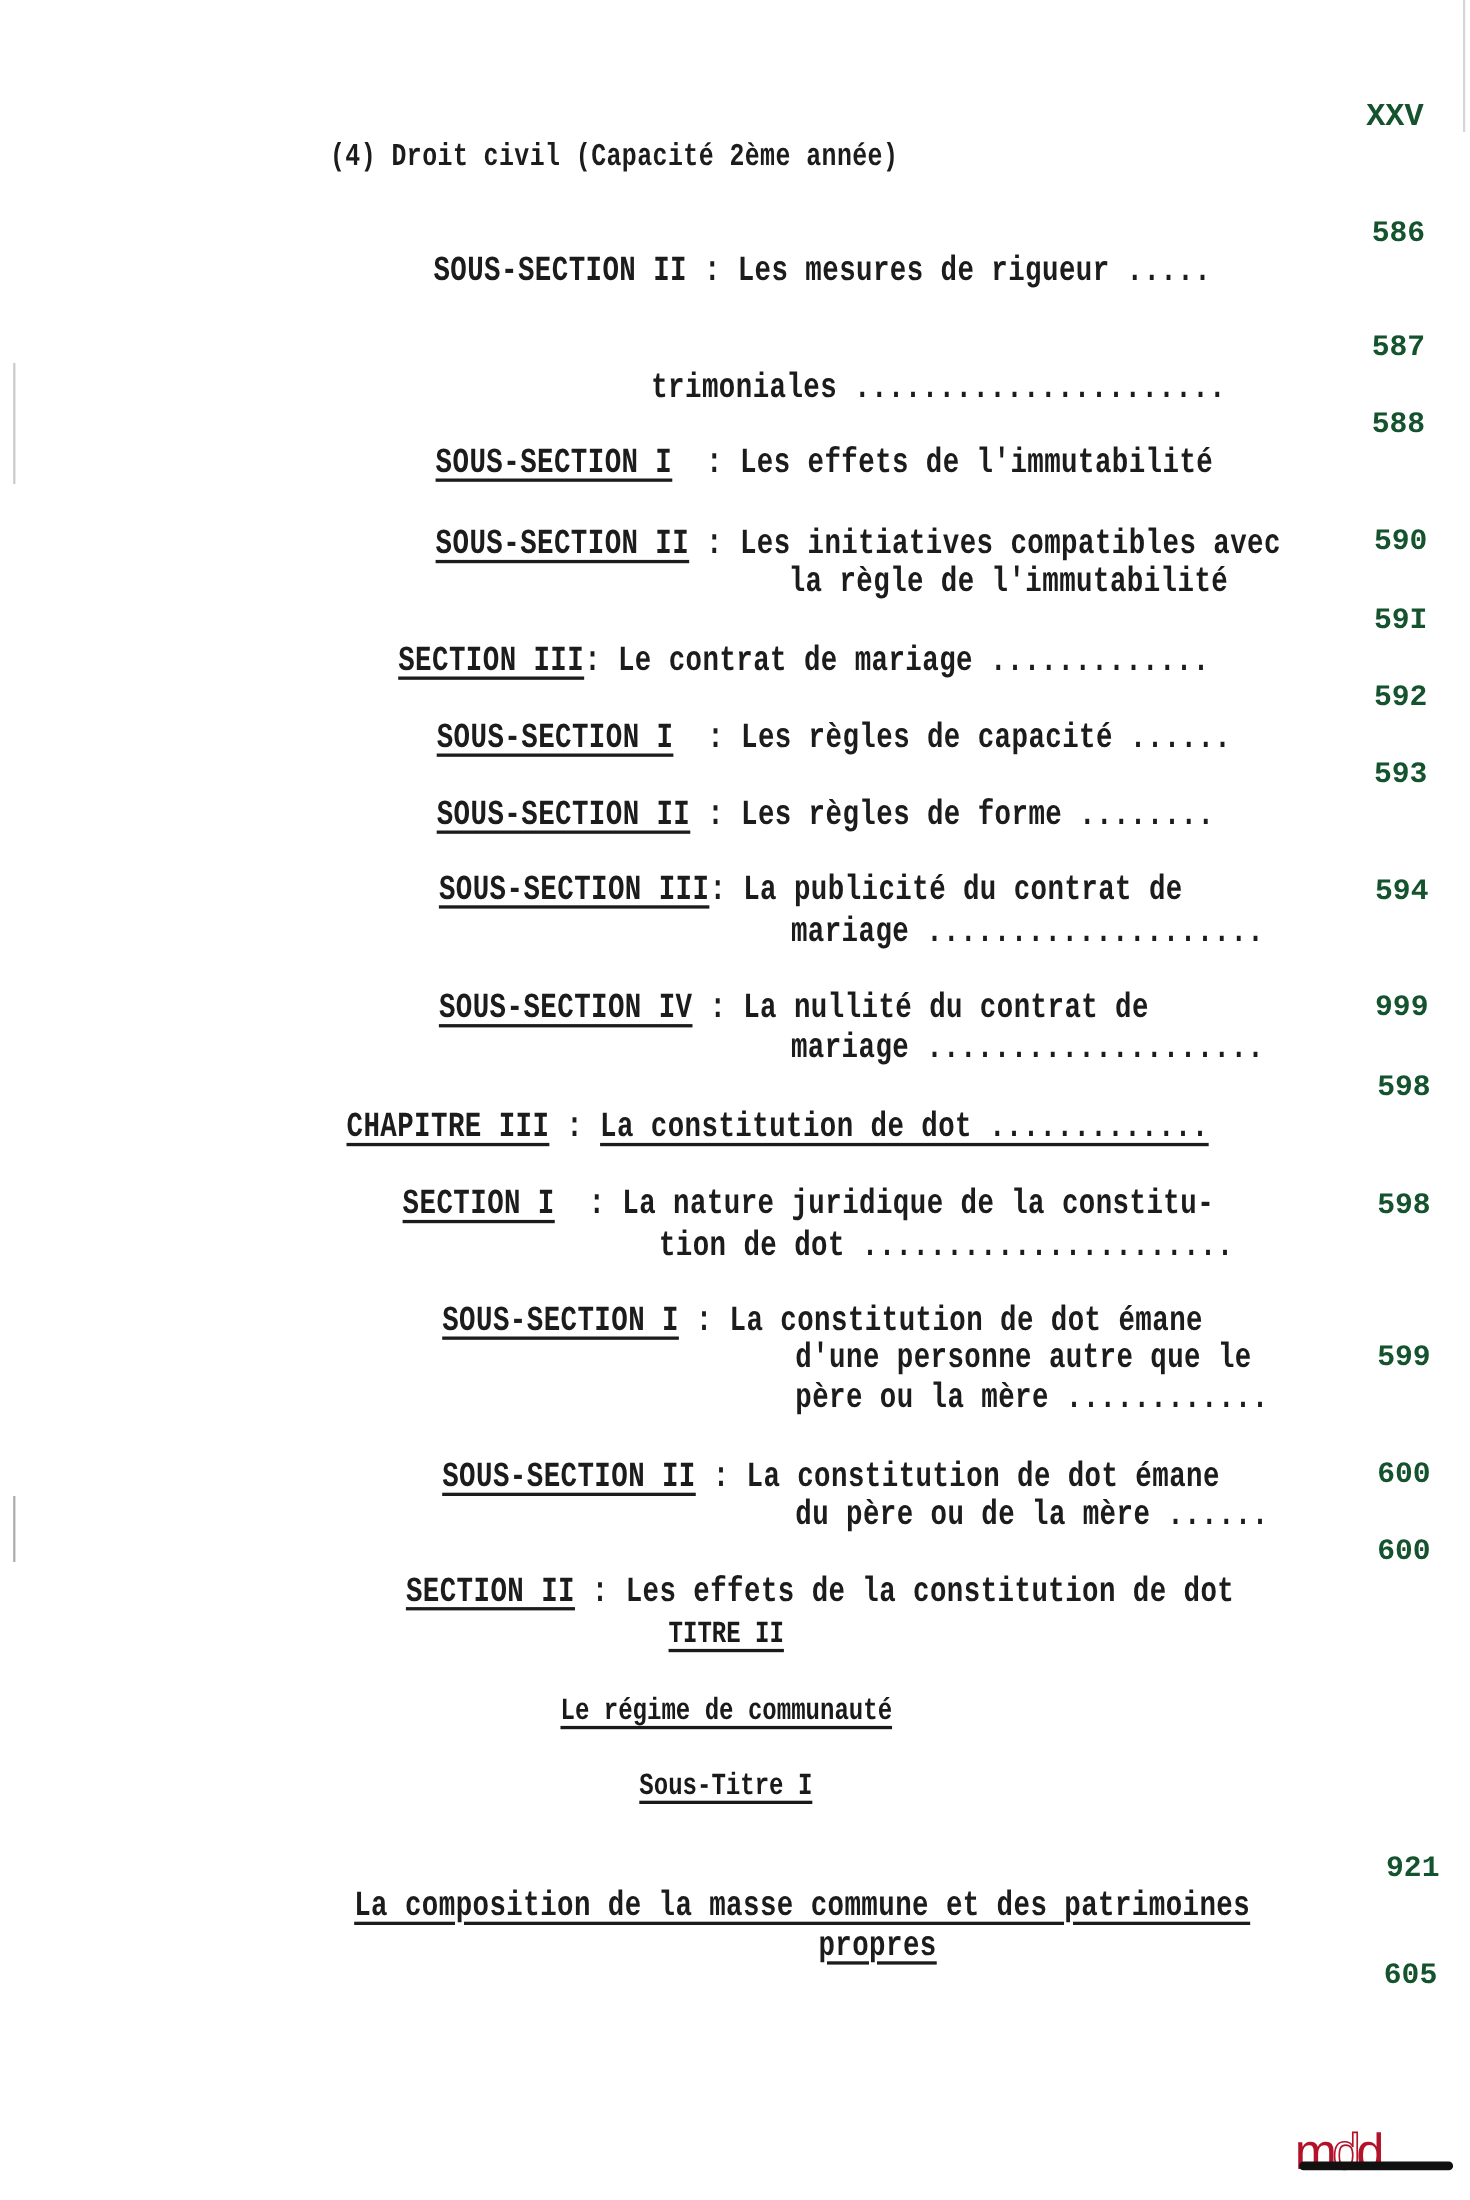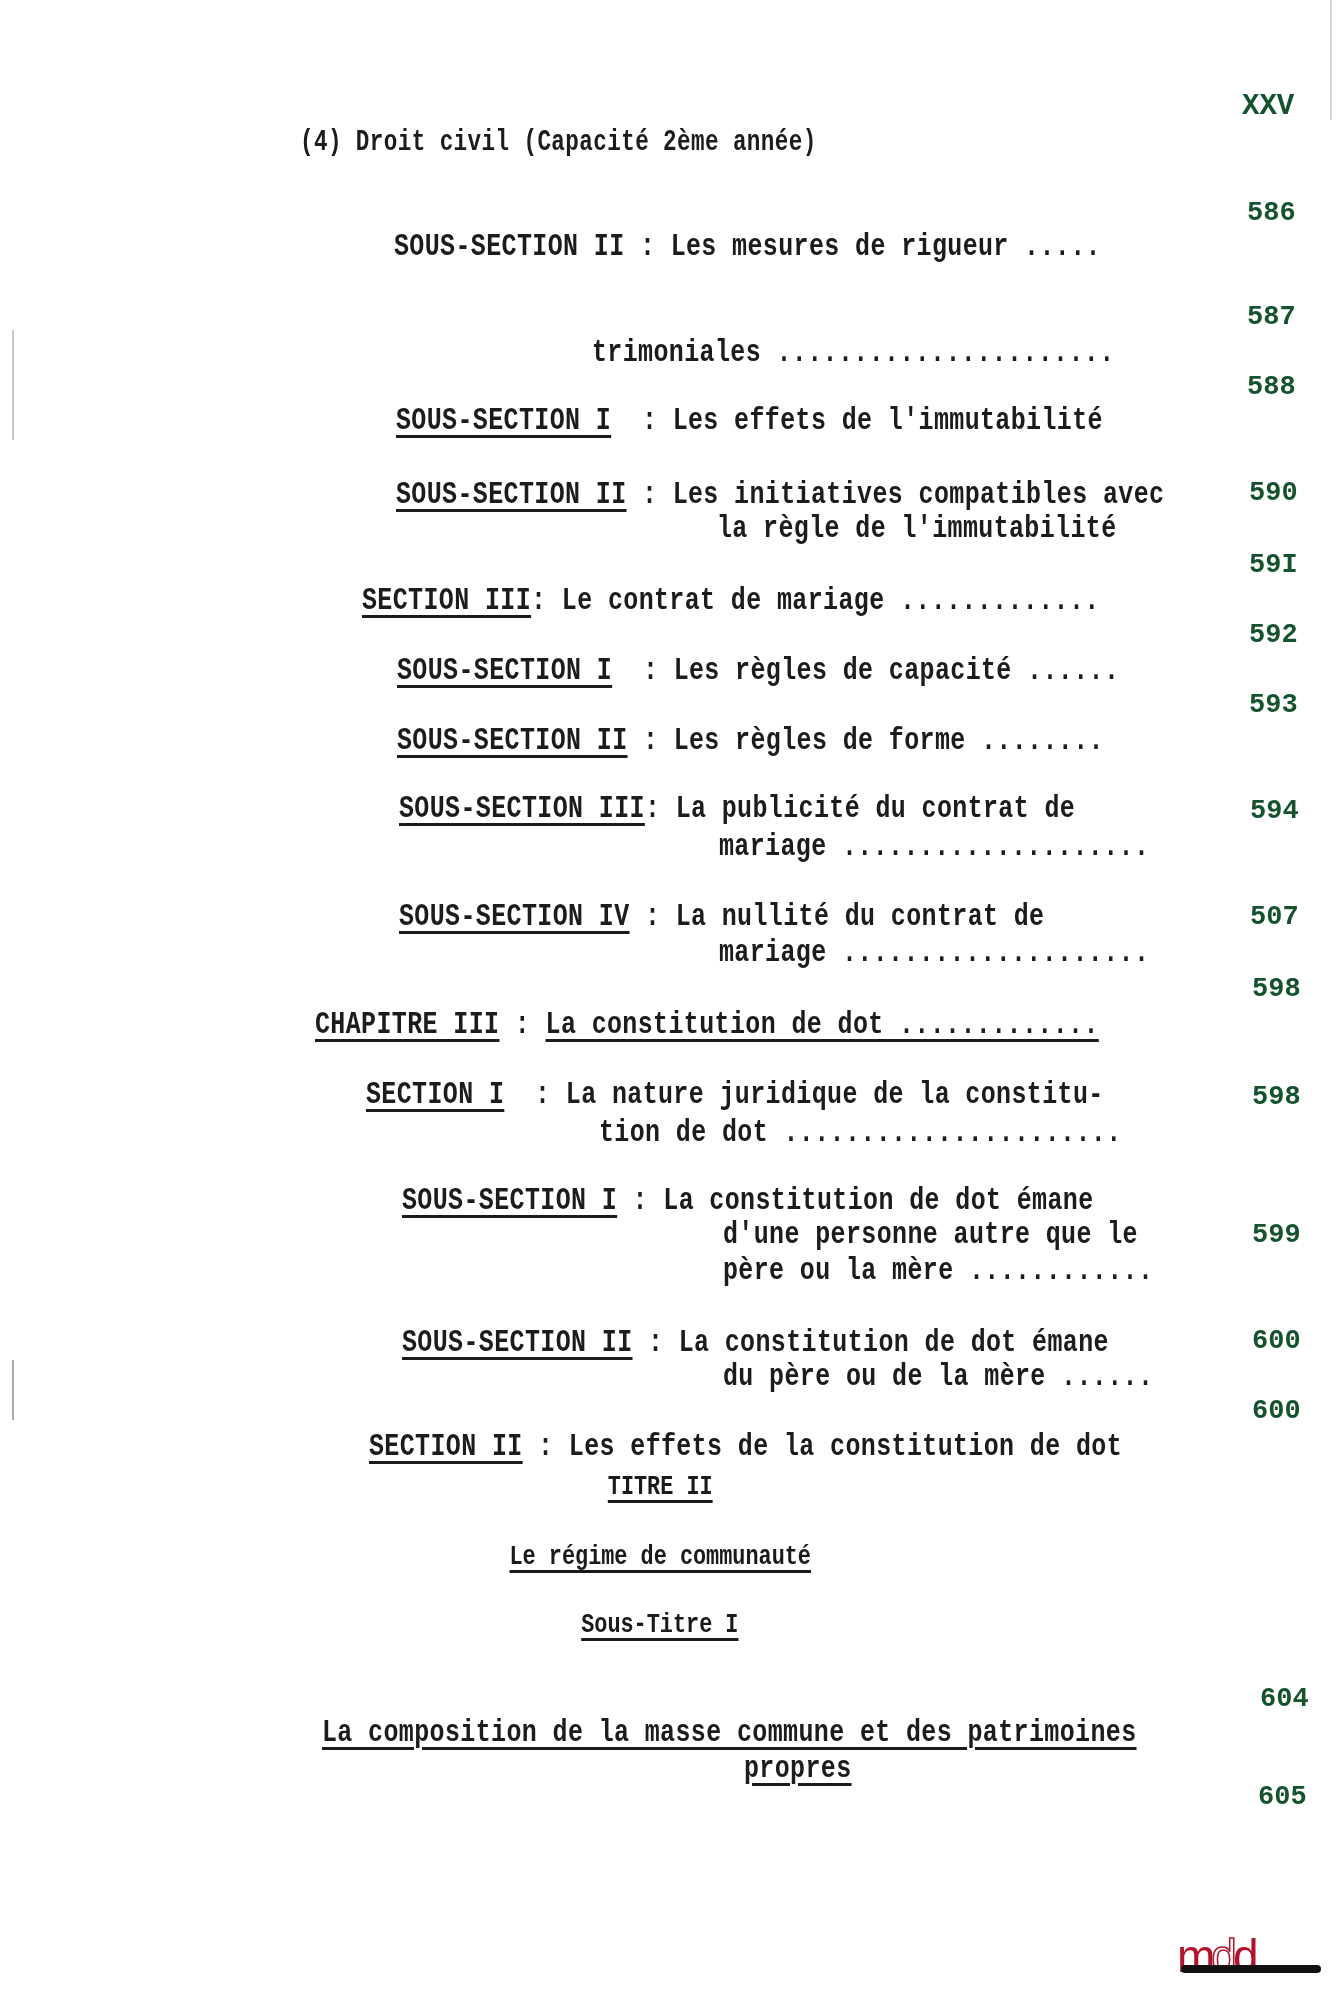--- a/index.html
+++ b/index.html
@@ -80,21 +80,21 @@
     <span class="cond">mariage ....................</span>
   </div>
   <div class="num" style="left:1208px;top:794px;">594</div>
 
   <div class="t" style="left:320px;top:866px;">
     <span class="cond"><span class="u">SOUS-SECTION IV</span> <span>:</span> <span>La nullité du contrat de</span></span>
   </div>
   <div class="t" style="left:640px;top:902px;">
     <span class="cond">mariage ....................</span>
   </div>
-  <div class="num" style="left:1208px;top:900px;">507</div>
+  <div class="num" style="left:1208px;top:900px;">999</div>
 
   <div class="t" style="left:236px;top:974px;">
     <span class="cond"><span class="u">CHAPITRE III</span> <span>:</span> <span class="u">La constitution de dot .............</span></span>
   </div>
   <div class="num" style="left:1210px;top:972px;">598</div>
 
   <div class="t" style="left:287px;top:1044px;">
     <span class="cond"><span class="u">SECTION I</span>  <span>:</span> <span>La nature juridique de la constitu-</span></span>
   </div>
   <div class="t" style="left:520px;top:1082px;">
@@ -135,21 +135,21 @@
   <div class="center" style="top:1608px;left:-8px;">
     <span class="cond u" style="transform-origin:center;">Sous-Titre I</span>
   </div>
 
   <div class="t" style="left:243px;top:1682px;">
     <span class="cond u">La composition de la masse commune et des patrimoines</span>
   </div>
   <div class="t" style="left:665px;top:1718px;">
     <span class="cond u">propres</span>
   </div>
-  <div class="num" style="left:1218px;top:1682px;">604</div>
+  <div class="num" style="left:1218px;top:1682px;">921</div>
 
   <div class="num" style="left:1216px;top:1780px;">605</div>
 
   <div class="logo">
     <div class="logo-mdd"><span>m</span><span class="mid">d</span><span>d</span></div>
     <div class="logo-bar"></div>
     <div class="logo-tag">la mémoire du droit</div>
   </div>
 
 </div>

